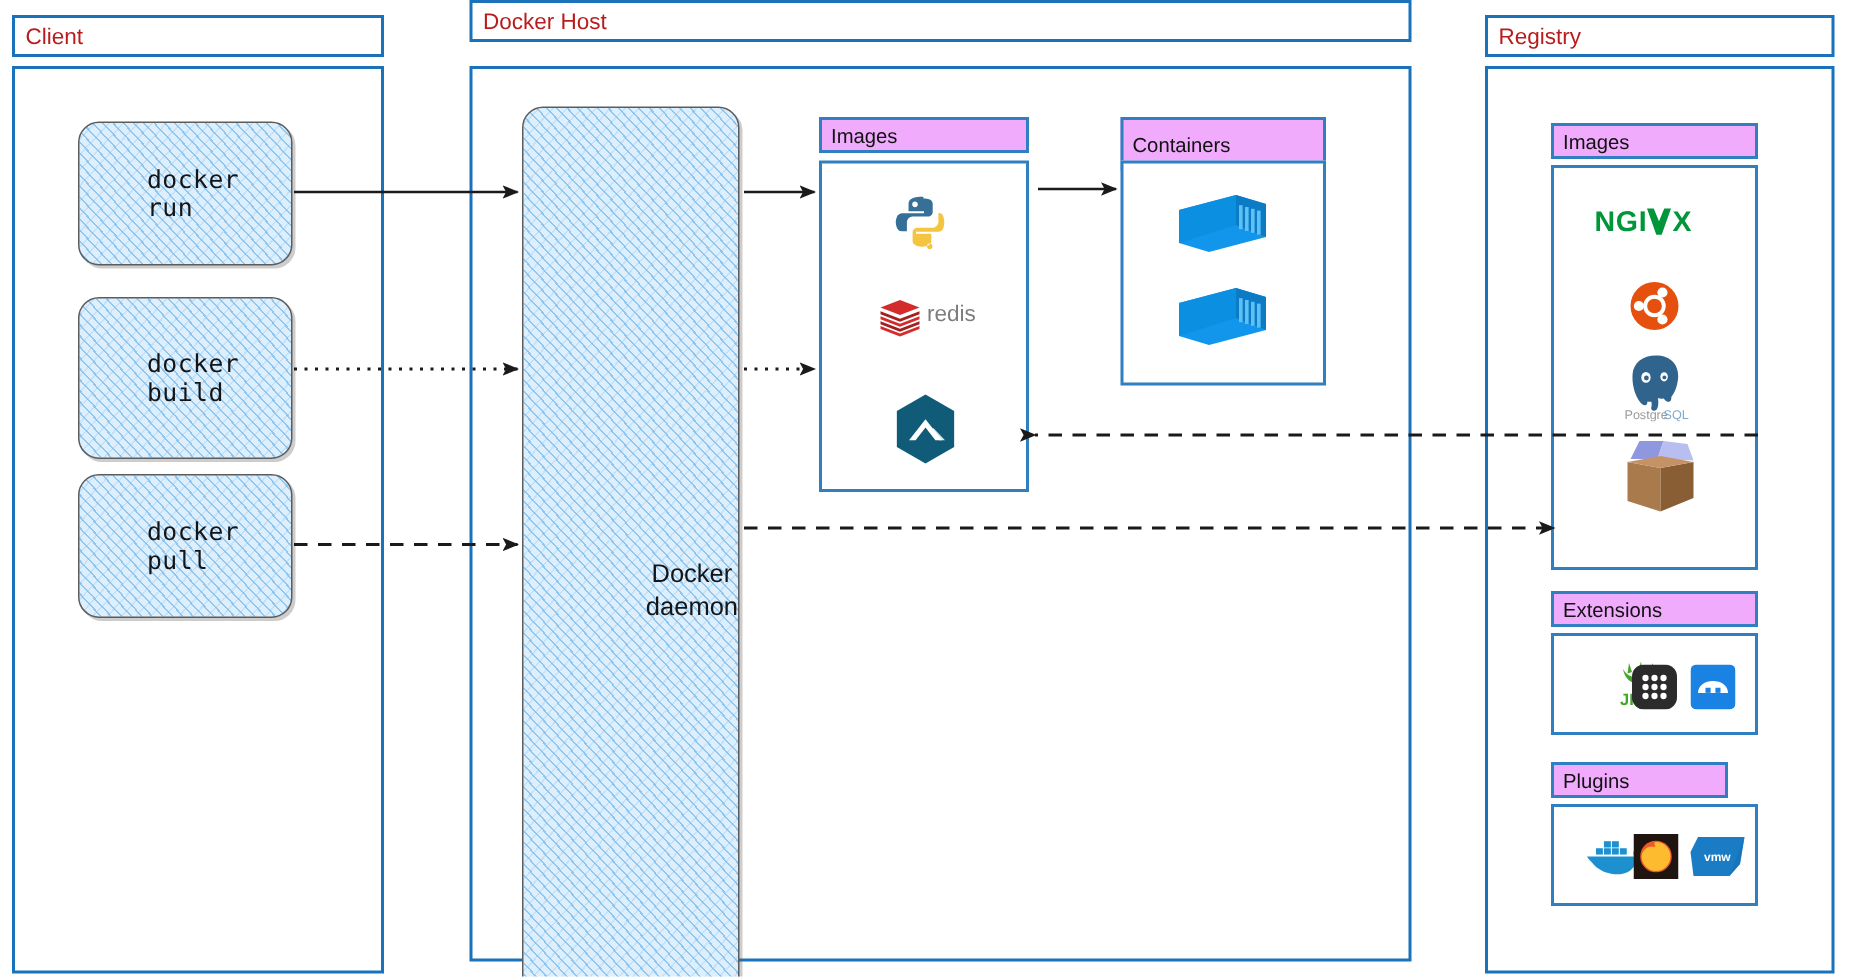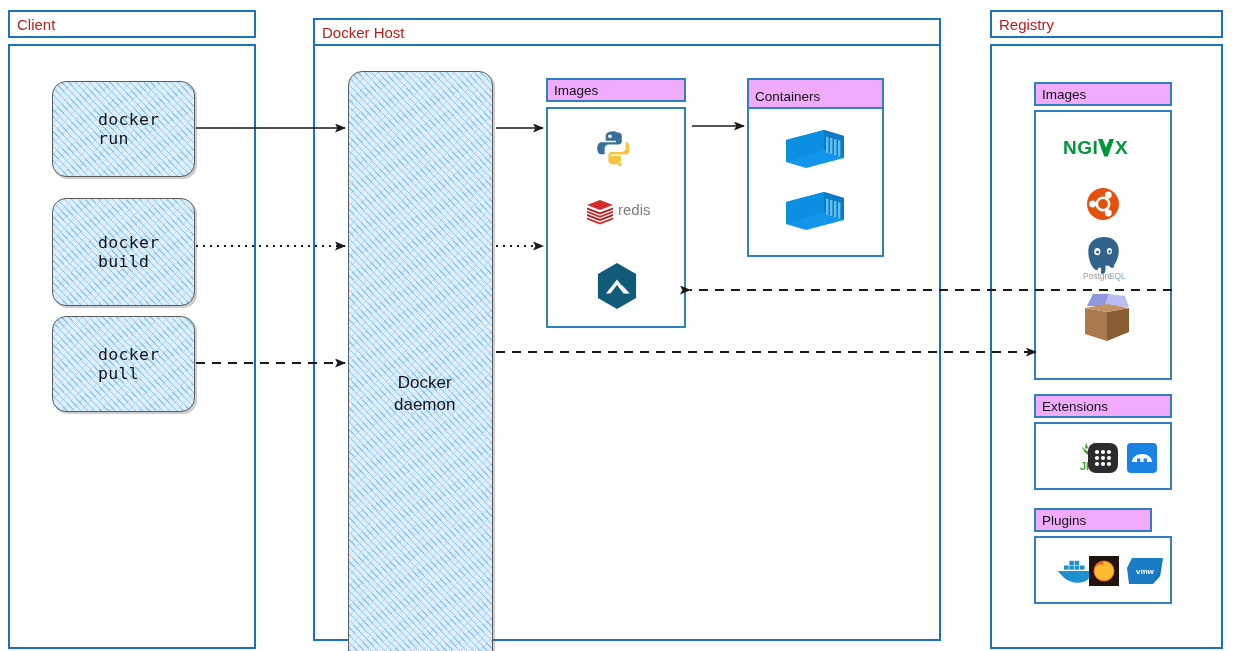--- a/index.html
+++ b/index.html
@@ -21,21 +21,21 @@
   
   .sketch{position:absolute;box-sizing:border-box;
       border:1.6px solid #5c5c5c;border-radius:14px;
       background-color:#ddeefc;
       background-image:repeating-linear-gradient(47deg,
           rgba(120,185,235,.75) 0px, rgba(120,185,235,.75) 1px,
           rgba(255,255,255,0) 1px, rgba(255,255,255,0) 5px),
         repeating-linear-gradient(133deg,
           rgba(150,200,240,.35) 0px, rgba(150,200,240,.35) 1px,
           rgba(255,255,255,0) 1px, rgba(255,255,255,0) 7px);
-      display:flex;align-items:center;justify-content:flex-start;
+      display:flex;align-items:center;justify-content:flex-end;
       box-shadow:2px 2px 0 rgba(90,90,90,.30);padding-left:45px;}
   .sketch span{font-family:"DejaVu Sans Mono","Liberation Mono",monospace;
       font-size:16.5px;color:#141414;letter-spacing:.3px;position:relative;z-index:2;}
   .daemon span{font-family:"Liberation Sans",sans-serif;font-size:17px;
       line-height:22px;text-align:center;letter-spacing:0;}
 
   svg.conn{position:absolute;left:0;top:0;width:1233px;height:651px;
       pointer-events:none;overflow:visible;}
 
   .logo{position:absolute;}
@@ -51,21 +51,21 @@
 <div class="sketch" style="left:52px;top:81px;width:143px;height:96px;">
   <span>docker run</span>
 </div>
 <div class="sketch" style="left:52px;top:198px;width:143px;height:108px;">
   <span>docker build</span>
 </div>
 <div class="sketch" style="left:52px;top:316px;width:143px;height:96px;">
   <span>docker pull</span>
 </div>
 
-<div class="panel-title" style="left:313px;top:18px;width:628px;height:28px;">
+<div class="panel-title" style="left:313px;top:0;width:628px;height:28px;">
   <span>Docker Host</span>
 </div>
 <div class="panel-body" style="left:313px;top:44px;width:628px;height:597px;"></div>
 
 <div class="sketch daemon" style="left:348px;top:71px;width:145px;height:646px;">
   <span><span>Docker</span><br><span>daemon</span></span>
 </div>
 
 <div class="sub-title" style="left:546px;top:78px;width:140px;height:24px;">
   <span>Images</span>

